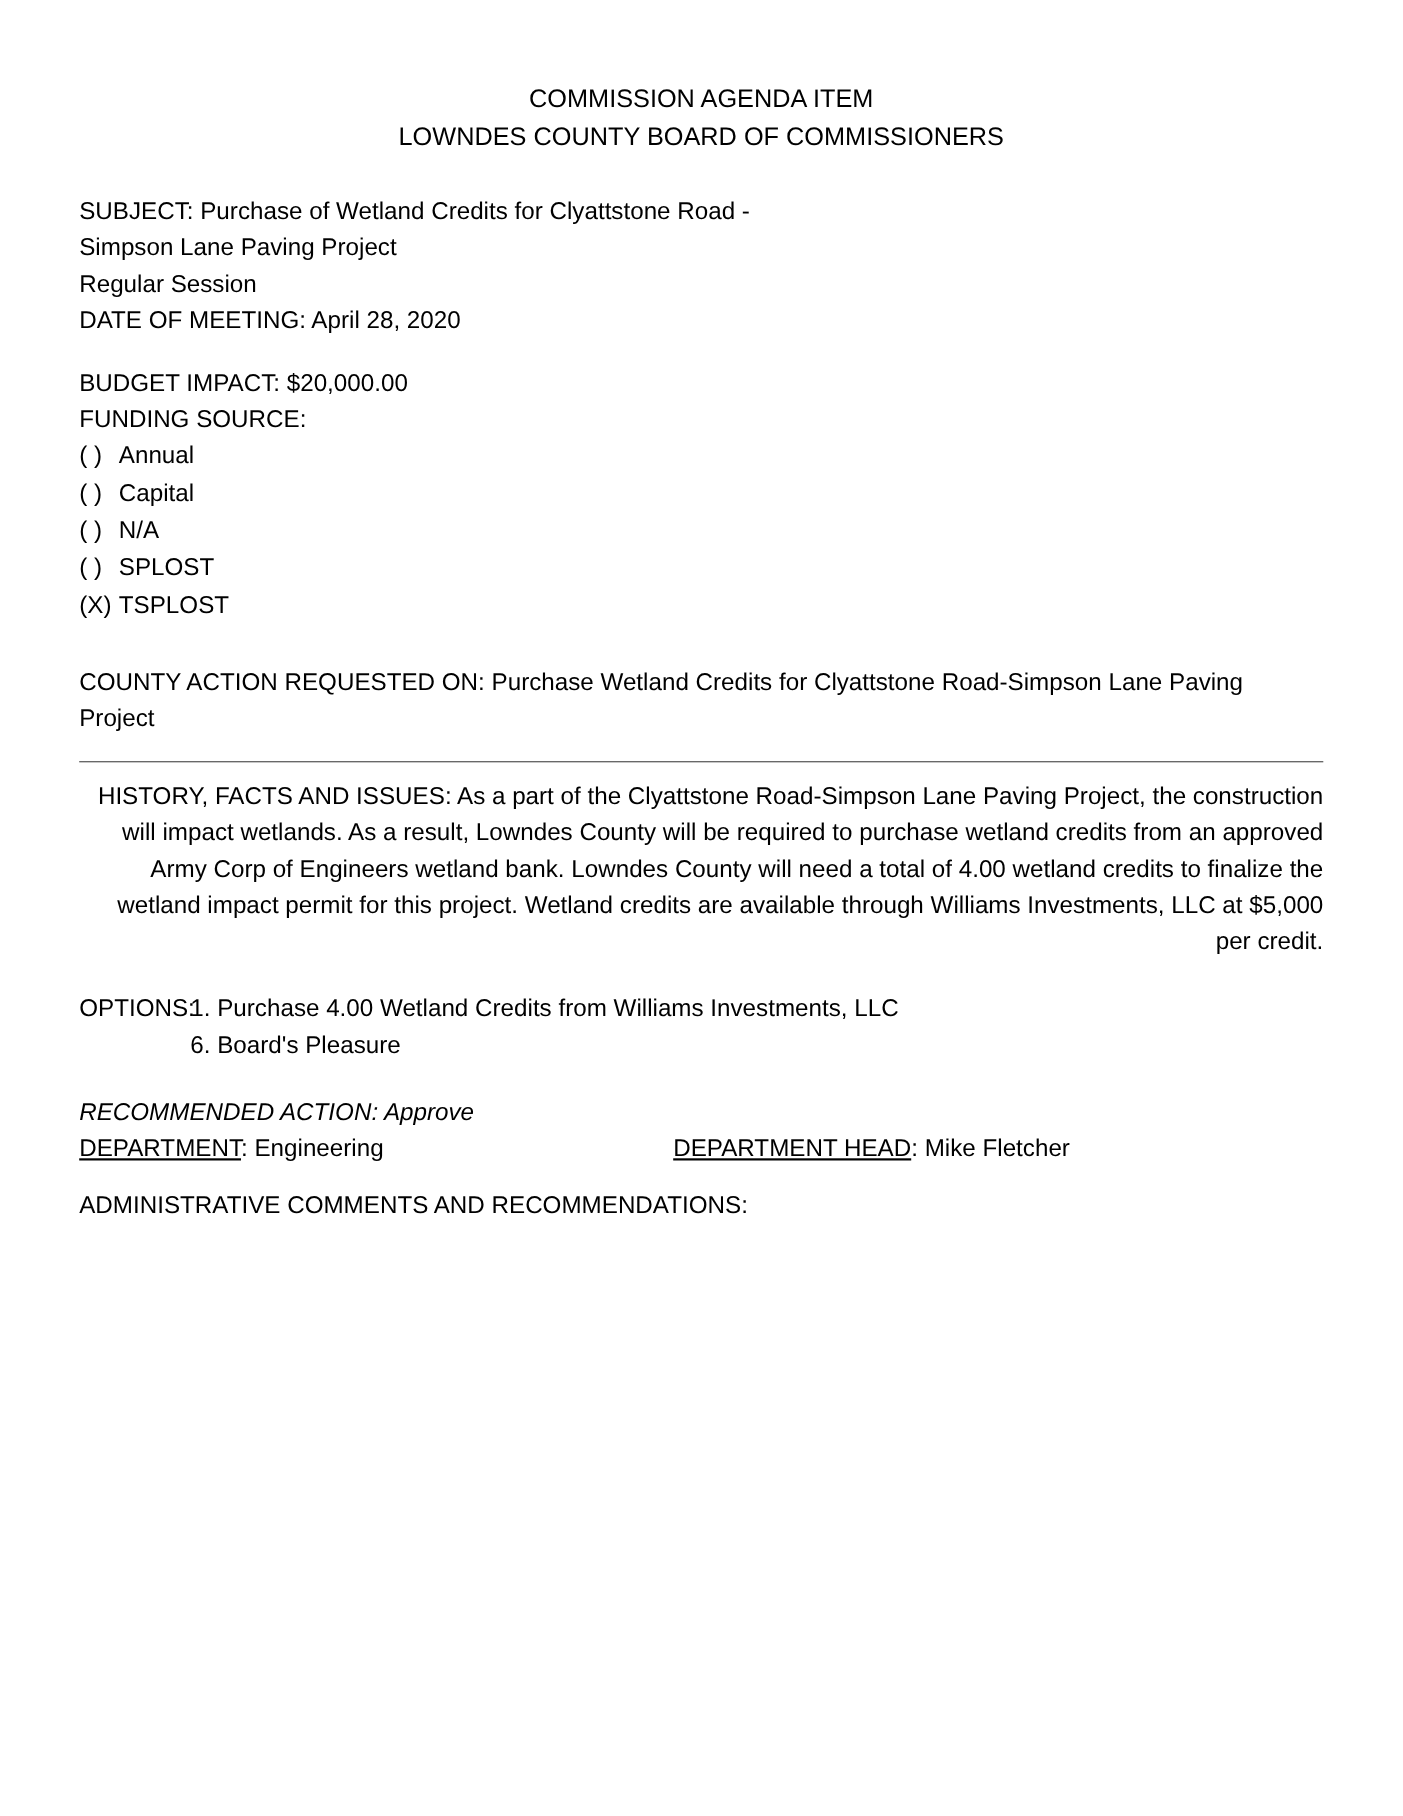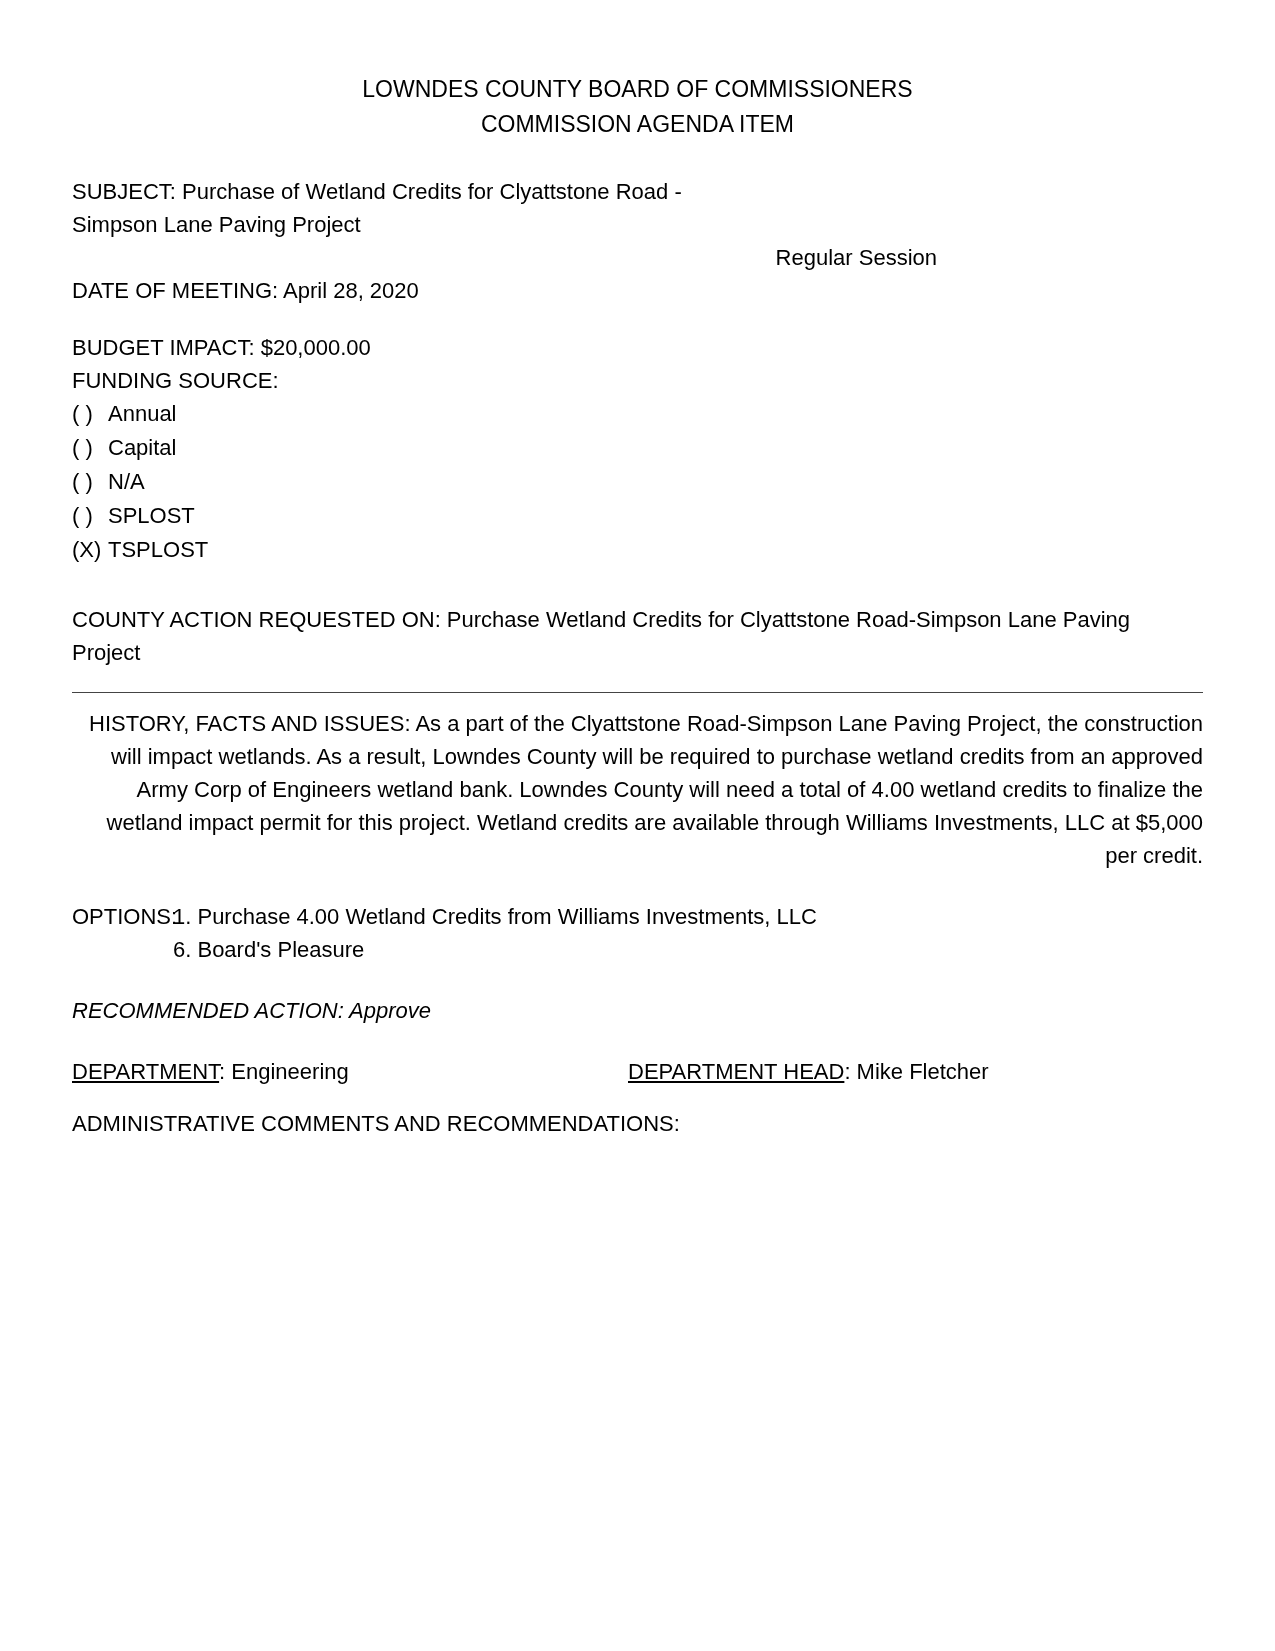--- a/index.html
+++ b/index.html
@@ -20,21 +20,20 @@
   }
   .doc-title {
     text-align: center;
     font-size: 23px;
     margin-bottom: 34px;
   }
   .subject {
     max-width: 690px;
   }
   .session {
-    text-align: right;
     padding-right: 266px;
   }
   .budget {
     margin-top: 24px;
   }
   .fund-list {
     margin-top: 0;
   }
   .fund-row {
     display: flex;
@@ -60,43 +59,41 @@
   }
   .options-label {
     width: 101px;
     flex: 0 0 auto;
   }
   .recommended {
     margin-top: 28px;
     font-style: italic;
   }
   .dept-row {
-    margin-top: 28px;
     display: flex;
-    gap: 16px;
   }
   .dept-col-left {
     width: 540px;
     flex: 0 0 auto;
   }
   .u {
     text-decoration: underline;
   }
   .admin-comments {
     margin-top: 19px;
   }
 </style>
 </head>
 <body>
 
 <div class="page">
 
   <div class="doc-title">
+    <div>COMMISSION AGENDA ITEM</div>
     <div>LOWNDES COUNTY BOARD OF COMMISSIONERS</div>
-    <div>COMMISSION AGENDA ITEM</div>
   </div>
 
   <p class="subject">SUBJECT: Purchase of Wetland Credits for Clyattstone Road - Simpson Lane Paving Project</p>
 
   <p class="session">Regular Session</p>
 
   <p class="date-of-meeting">DATE OF MEETING: April 28, 2020</p>
 
   <p class="budget">BUDGET IMPACT: $20,000.00</p>
 

